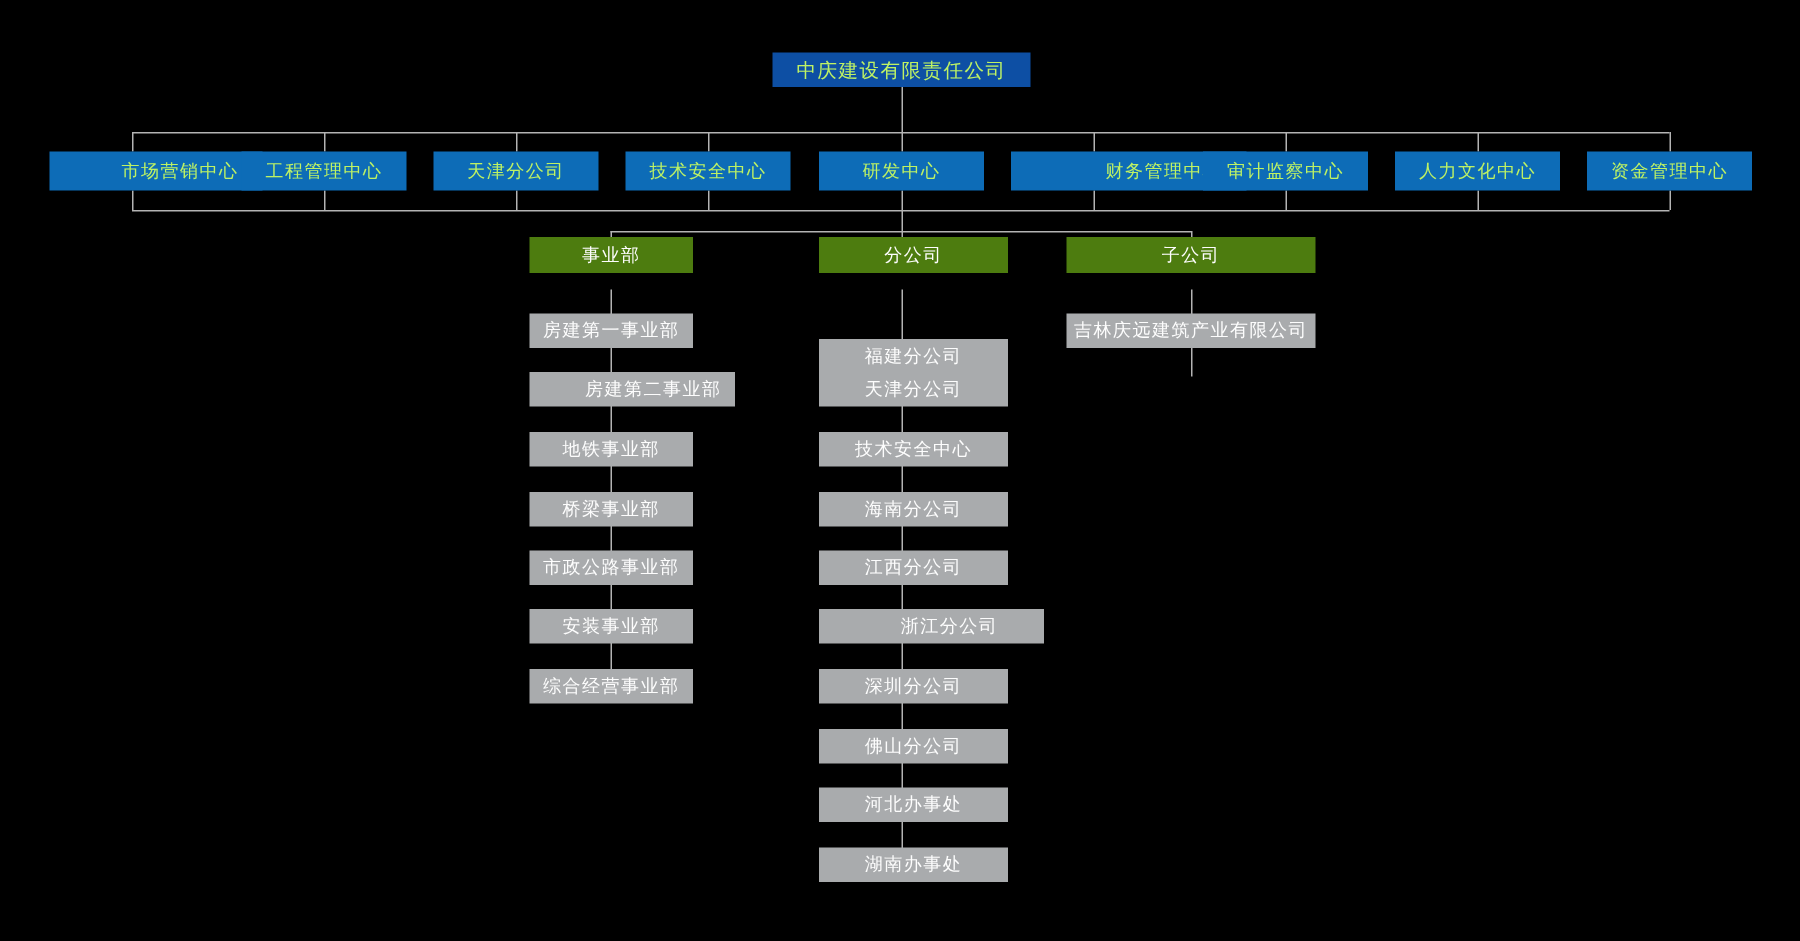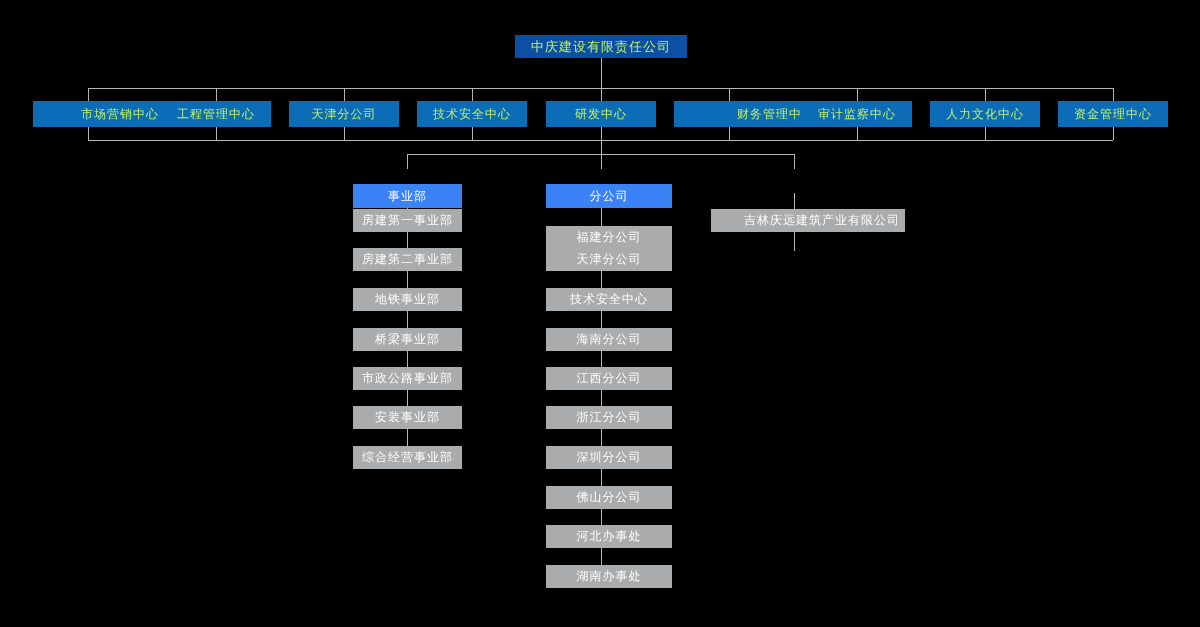--- a/index.html
+++ b/index.html
@@ -28,23 +28,23 @@
     left: 515px; top: 35px; width: 172px; height: 23px;
     line-height: 23px; font-size: 13px;
     background: #0d4fa4;
   }
   .center-box {
     top: 101px; width: 110px; height: 26px;
     line-height: 26px; font-size: 12px;
     background: #0d6cb7;
   }
   .group-box {
-    top: 184px; height: 24px;
+    top: 158px; height: 24px;
     line-height: 24px; font-size: 12px;
-    background: #3b82f6;
+    background: #4d7c0f;
     color: #fdfdfd;
   }
   .item-box {
     height: 23px; line-height: 23px; font-size: 12px;
     background: #a9abad;
     color: #fdfdfd;
   }
   .col0 { left: 353px; width: 109px; }
   .col1 { left: 546px; width: 126px; }
   .col2 { left: 711px; width: 166px; }
@@ -102,35 +102,36 @@
   <div class="node center-box" style="left:289px;">天津分公司</div>
   <div class="node center-box" style="left:417px;">技术安全中心</div>
   <div class="node center-box" style="left:546px;">研发中心</div>
   <div class="node center-box" style="left:674px;padding-left:47px;">财务管理中心</div>
   <div class="node center-box" style="left:802px;">审计监察中心</div>
   <div class="node center-box" style="left:930px;">人力文化中心</div>
   <div class="node center-box" style="left:1058px;">资金管理中心</div>
 
   <div class="node group-box col0">事业部</div>
   <div class="node group-box col1">分公司</div>
+  <div class="node group-box col2">子公司</div>
 
   <div class="node item-box col0" style="top:209px;">房建第一事业部</div>
-  <div class="node item-box col0" style="top:248px;">房建第二事业部</div>
+  <div class="node item-box col0" style="top:248px;padding-left:28px;">房建第二事业部</div>
   <div class="node item-box col0" style="top:288px;">地铁事业部</div>
   <div class="node item-box col0" style="top:328px;">桥梁事业部</div>
   <div class="node item-box col0" style="top:367px;">市政公路事业部</div>
   <div class="node item-box col0" style="top:406px;">安装事业部</div>
   <div class="node item-box col0" style="top:446px;">综合经营事业部</div>
 
   <div class="node item-box col1" style="top:226px;">福建分公司</div>
   <div class="node item-box col1" style="top:248px;">天津分公司</div>
   <div class="node item-box col1" style="top:288px;">技术安全中心</div>
   <div class="node item-box col1" style="top:328px;">海南分公司</div>
   <div class="node item-box col1" style="top:367px;">江西分公司</div>
-  <div class="node item-box col1" style="top:406px;">浙江分公司</div>
+  <div class="node item-box col1" style="top:406px;padding-left:24px;">浙江分公司</div>
   <div class="node item-box col1" style="top:446px;">深圳分公司</div>
   <div class="node item-box col1" style="top:486px;">佛山分公司</div>
   <div class="node item-box col1" style="top:525px;">河北办事处</div>
   <div class="node item-box col1" style="top:565px;">湖南办事处</div>
 
-  <div class="node item-box col2" style="top:209px;padding-left:28px;">吉林庆远建筑产业有限公司</div>
+  <div class="node item-box col2" style="top:209px;">吉林庆远建筑产业有限公司</div>
 
 </div>
 
 </body></html>

